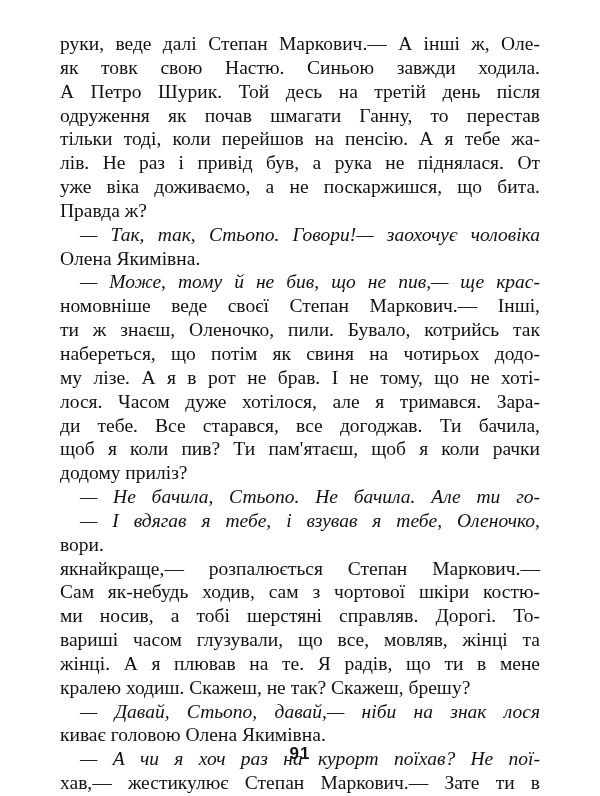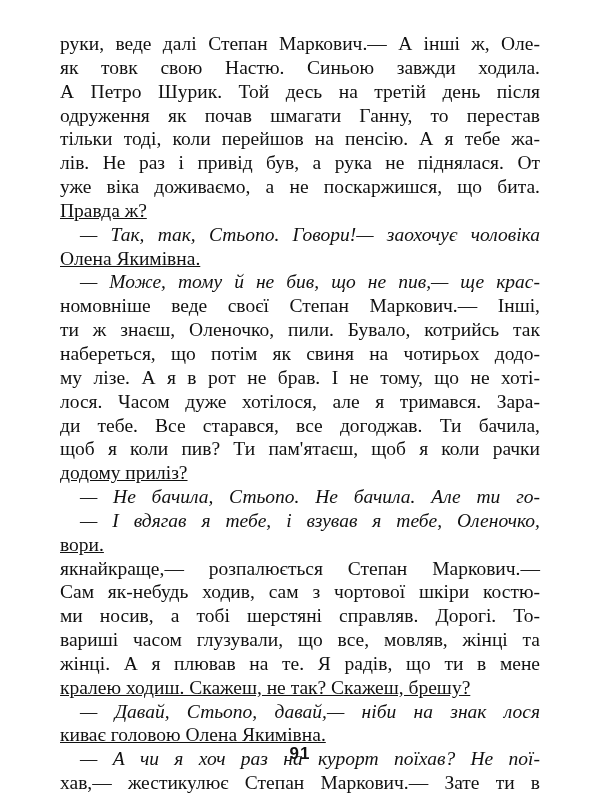--- a/index.html
+++ b/index.html
@@ -26,21 +26,20 @@
     .line {
       display: block;
       text-align: justify;
       text-align-last: justify;
       white-space: nowrap;
       height: 23.85px;
       overflow: visible;
     }
     .line.last {
       text-align-last: left;
-      text-decoration: underline;
     }
     .line.indent {
       padding-left: 20px;
       font-style: italic;
     }
     .page-number {
       position: absolute;
       left: 0;
       width: 600px;
       top: 744px;

